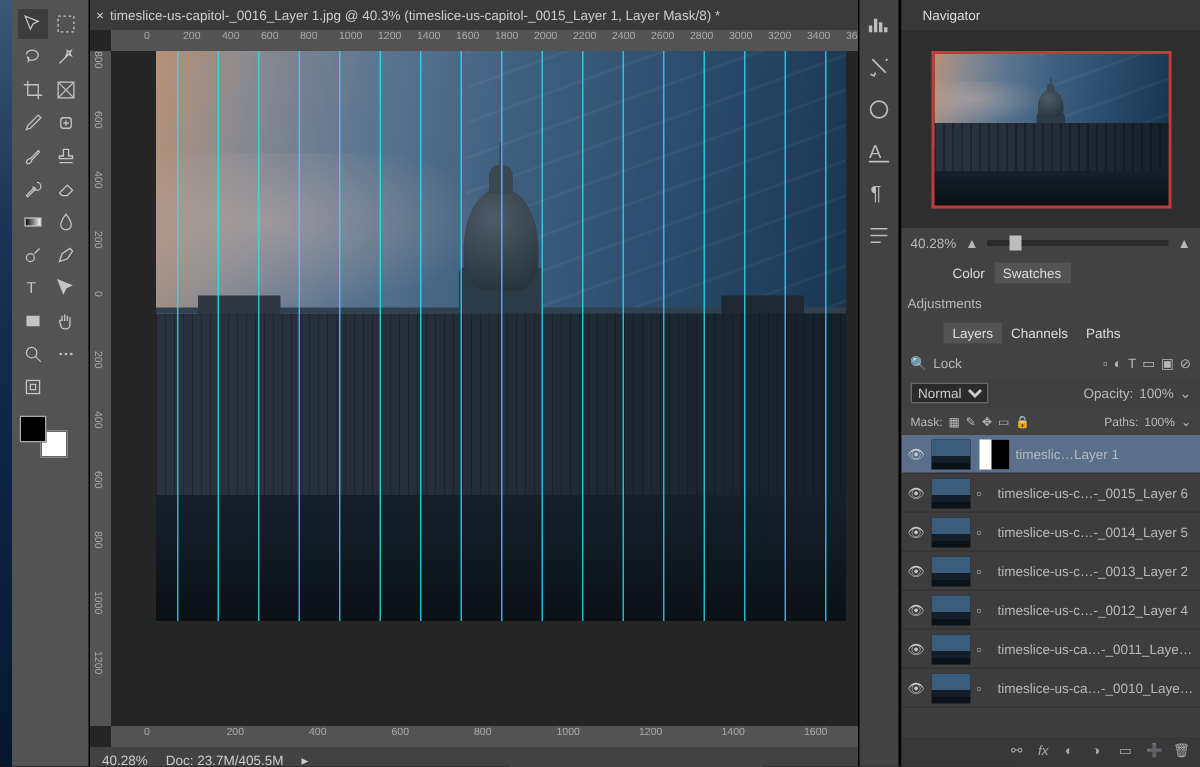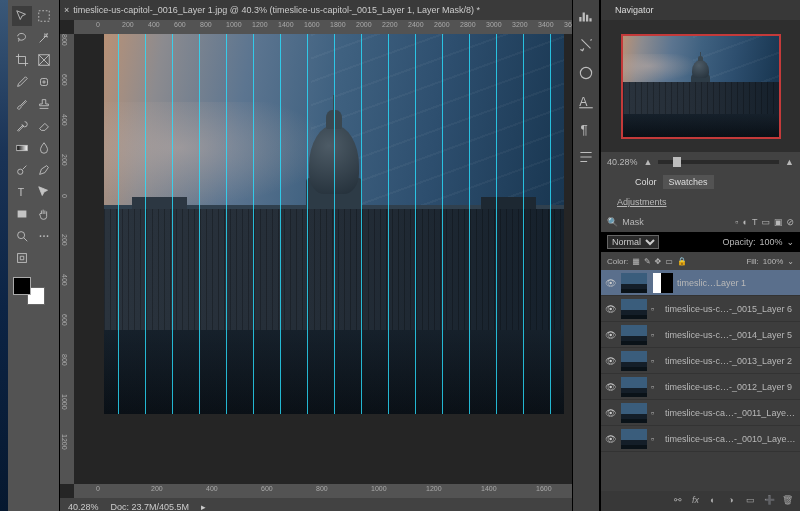--- a/index.html
+++ b/index.html
@@ -56,24 +56,24 @@
   .panel-tab{height:20px;background:#383838;display:flex;align-items:center;padding:0 8px;color:#ddd;}
   .panel-tab.sub{background:#424242;padding-left:28px;}
   .panel-tab span{padding:2px 6px;}
   .panel-tab span.act{background:#535353;}
   .nav-body{height:132px;background:#2e2e2e;display:flex;align-items:center;justify-content:center;}
   .nav-thumb{width:160px;height:105px;border:2px solid #c43a3a;position:relative;overflow:hidden;}
   .nav-thumb .photo{position:absolute;inset:0;}
   .nav-zoom{height:20px;background:#424242;display:flex;align-items:center;gap:6px;padding:0 6px;}
   .nav-zoom .slider{flex:1;height:4px;background:#2a2a2a;position:relative;}
   .nav-zoom .slider::after{content:"";position:absolute;left:12%;top:-3px;width:8px;height:10px;background:#bdbdbd;}
-  .adj{height:20px;background:#424242;display:flex;align-items:center;padding:0 16px;text-decoration:underline;}
+  .adj{height:20px;background:#424242;display:flex;align-items:center;padding:0 4px;}
   .layer-opts{height:20px;background:#424242;display:flex;align-items:center;gap:4px;padding:0 6px;}
   .layer-opts .search{flex:1;}
-  .layer-row2{height:20px;background:#000000;display:flex;align-items:center;gap:4px;padding:0 6px;}
+  .layer-row2{height:20px;background:#404040;display:flex;align-items:center;gap:4px;padding:0 6px;}
   .layer-row2 select,.layer-row2 input{background:#2a2a2a;border:1px solid #666;color:#ccc;font-size:9px;height:14px;}
   .layer-row3{height:18px;background:#424242;display:flex;align-items:center;gap:4px;padding:0 6px;font-size:8px;}
   .layerlist{flex:1;overflow-y:auto;background:#3d3d3d;}
   .layer{height:26px;display:flex;align-items:center;gap:4px;padding:0 4px;border-bottom:1px solid #333;}
   .layer .eye{width:12px;color:#ccc;}
   .layer .th{width:26px;height:20px;background:#1a2530;position:relative;overflow:hidden;}
   .layer .th .mini{position:absolute;inset:0;background:linear-gradient(180deg,#3a5d7c 0 55%,#141e28 55% 78%,#0a1218 78%);}
   .layer .mask{width:20px;height:20px;background:#fff;margin-left:2px;position:relative;}
   .layer .mask.part::after{content:"";position:absolute;right:0;top:0;width:60%;height:100%;background:#000;}
   .layer .nm{flex:1;white-space:nowrap;overflow:hidden;text-overflow:ellipsis;}
@@ -368,46 +368,51 @@
     <div class="slider"></div>
     <span>▲</span>
   </div>
   <div class="panel-tab sub">
     <span>Color</span>
     <span class="act">Swatches</span>
   </div>
   <div class="adj">
       <span>Adjustments</span>
     </div>
+  <div class="panel-tab sub">
+    <span class="act">Layers</span>
+    <span>Channels</span>
+    <span>Paths</span>
+  </div>
   <div class="layer-opts">
     <span>🔍</span>
-    <span class="search">Mask</span>
+    <span class="search">Lock</span>
     <span>▫</span>
     <span>◐</span>
     <span>T</span>
     <span>▭</span>
     <span>▣</span>
     <span>⊘</span>
   </div>
   <div class="layer-row2">
     <select><option>Normal</option></select>
     <span style="flex:1"></span>
     <span>Opacity:</span>
     <span>100%</span>
     <span>⌄</span>
   </div>
   <div class="layer-row3">
-    <span>Color:</span>
+    <span>Mask:</span>
     <span>▦</span>
     <span>✎</span>
     <span>✥</span>
     <span>▭</span>
     <span>🔒</span>
     <span style="flex:1"></span>
-    <span>Fill:</span>
+    <span>Paths:</span>
     <span>100%</span>
     <span>⌄</span>
   </div>
   <div class="layerlist" id="layerlist">
       <div class="layer sel">
         <span class="eye">👁</span>
         <div class="th">
           <div class="mini"></div>
         </div>
         <div class="mask part"></div>
@@ -436,21 +441,21 @@
         </div>
         <span class="linkico">▫</span>
         <span class="nm">timeslice-us-c…-_0013_Layer 2</span>
       </div>
       <div class="layer">
         <span class="eye">👁</span>
         <div class="th">
           <div class="mini"></div>
         </div>
         <span class="linkico">▫</span>
-        <span class="nm">timeslice-us-c…-_0012_Layer 9</span>
+        <span class="nm">timeslice-us-c…-_0012_Layer 4</span>
       </div>
       <div class="layer">
         <span class="eye">👁</span>
         <div class="th">
           <div class="mini"></div>
         </div>
         <span class="linkico">▫</span>
         <span class="nm">timeslice-us-ca…-_0011_Layer 6</span>
       </div>
       <div class="layer">

